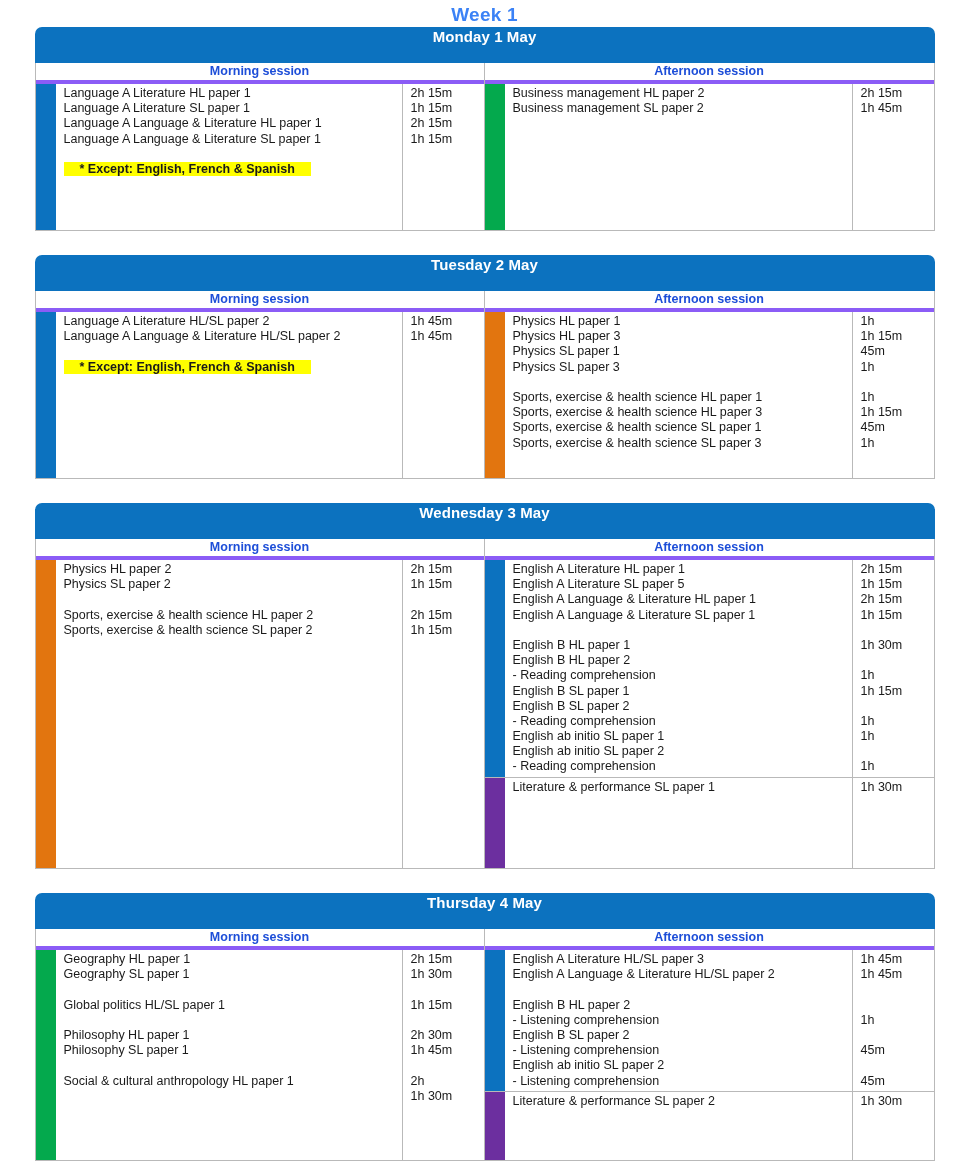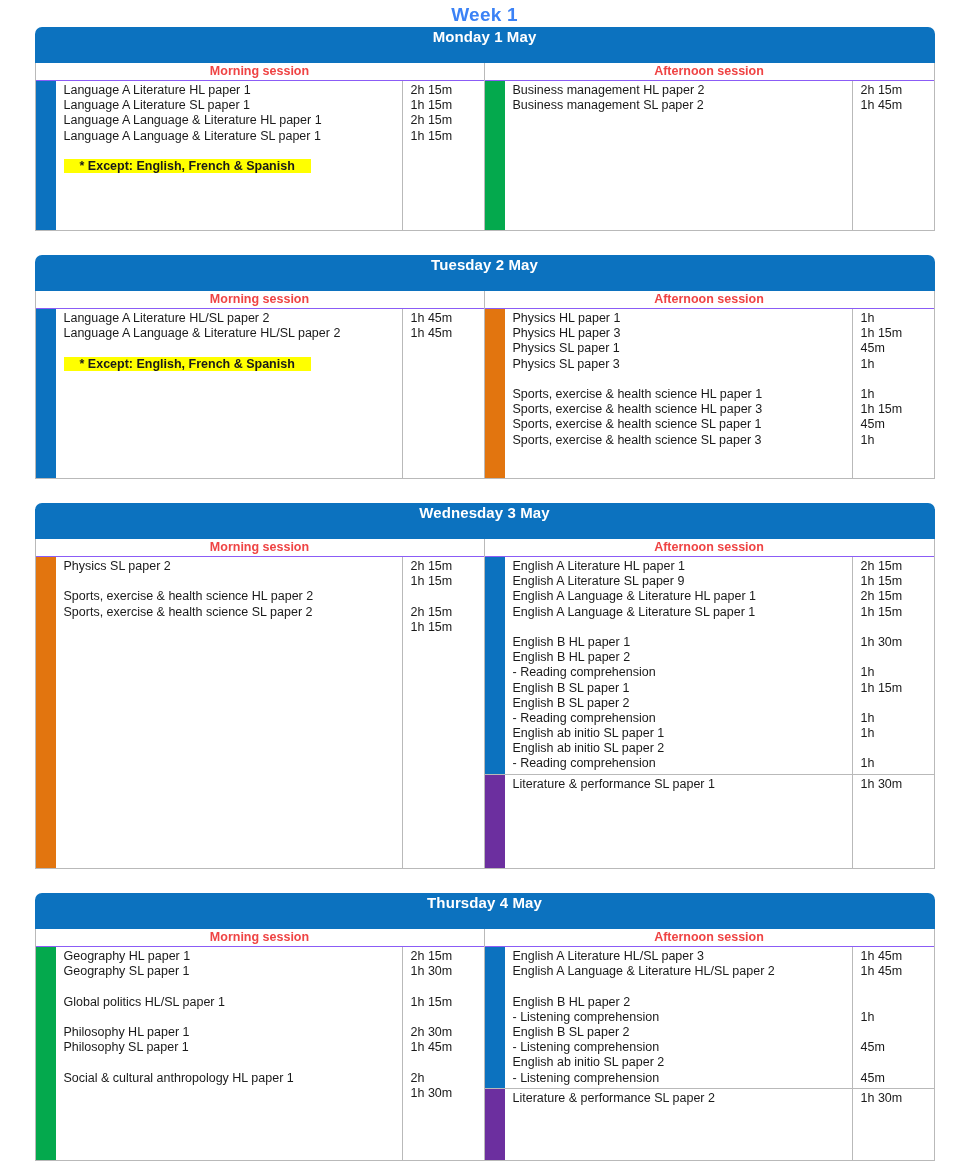--- a/index.html
+++ b/index.html
@@ -67,24 +67,24 @@
     display: flex;
     flex-direction: column;
     box-sizing: border-box;
   }
   .session.left { border-right: 1px solid #b9b9b9; }
 
   .session-header {
     text-align: center;
     font-size: 12.5px;
     font-weight: bold;
-    color: #ef4444;
+    color: #1d4ed8;
     line-height: 17px;
     height: 17px;
-    border-bottom: 1px solid #8b5cf6;
+    border-bottom: 4px solid #8b5cf6;
     background: #ffffff;
   }
 
   .session-body {
     position: relative;
     flex: 1 1 auto;
     display: flex;
     flex-direction: column;
   }
 
@@ -297,20 +297,21 @@
       <div class="day-block">
         <div class="day-header">Wednesday 3 May</div>
         <div class="sessions" style="height: 330px;">
           <div class="session left">
             <div class="session-header">Morning session</div>
             <div class="session-body">
               <div class="group">
                 <div class="stripe orange"></div>
                 <div class="group-main">
                   <div class="subjects">
+                    <div class="line">Physics HL paper 2</div>
                     <div class="line">Physics SL paper 2</div>
                     <div class="line spacer">&nbsp;</div>
                     <div class="line">Sports, exercise &amp; health science HL paper 2</div>
                     <div class="line">Sports, exercise &amp; health science SL paper 2</div>
                   </div>
                   <div class="durations">
                     <div class="line">2h 15m</div>
                     <div class="line">1h 15m</div>
                     <div class="line spacer">&nbsp;</div>
                     <div class="line">2h 15m</div>
@@ -328,21 +329,21 @@
             </div>
           </div>
           <div class="session right">
             <div class="session-header">Afternoon session</div>
             <div class="session-body">
               <div class="group">
                 <div class="stripe blue"></div>
                 <div class="group-main">
                   <div class="subjects">
                     <div class="line">English A Literature HL paper 1</div>
-                    <div class="line">English A Literature SL paper 9</div>
+                    <div class="line">English A Literature SL paper 5</div>
                     <div class="line">English A Language &amp; Literature HL paper 1</div>
                     <div class="line">English A Language &amp; Literature SL paper 1</div>
                     <div class="line spacer">&nbsp;</div>
                     <div class="line">English B HL paper 1</div>
                     <div class="line">English B HL paper 2</div>
                     <div class="line">- Reading comprehension</div>
                     <div class="line">English B SL paper 1</div>
                     <div class="line">English B SL paper 2</div>
                     <div class="line">- Reading comprehension</div>
                     <div class="line">English ab initio SL paper 1</div>

